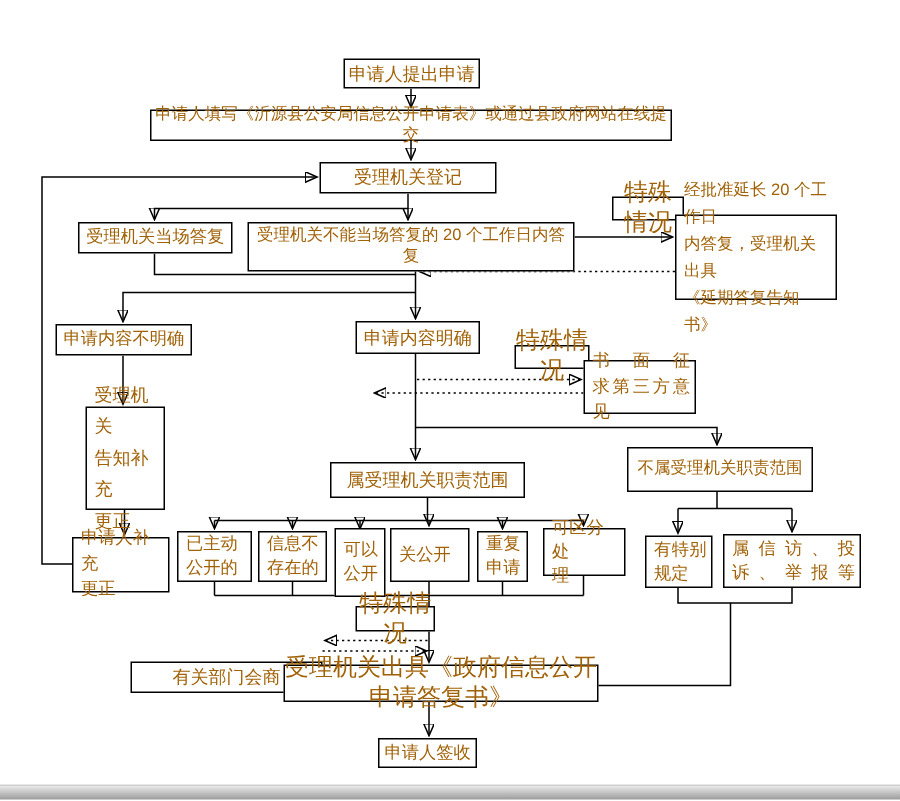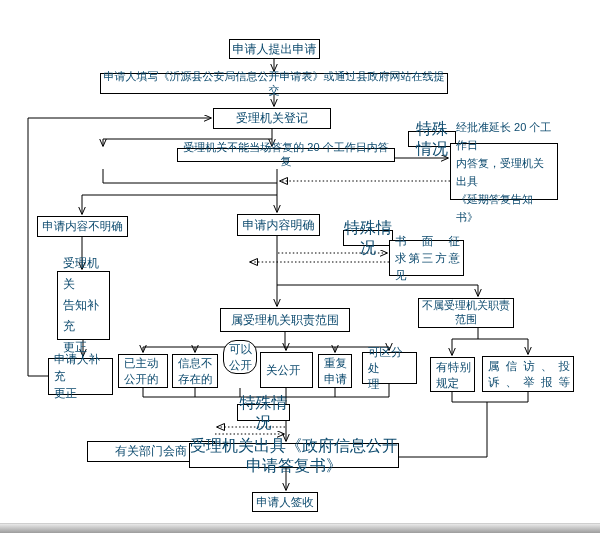--- a/index.html
+++ b/index.html
@@ -1,18 +1,18 @@
 <!DOCTYPE html>
 <html><head>
 <meta charset="utf-8">
 <style>
   html,body{margin:0;padding:0;background:#ffffff;}
   .stage{
     position:relative;width:600px;height:534px;background:#ffffff;overflow:hidden;
-    font-family:"Liberation Sans","DejaVu Sans",sans-serif;color:#0c4a6e;text-decoration:underline;
+    font-family:"Liberation Sans","DejaVu Sans",sans-serif;color:#a16207;text-decoration:underline;
   }
   svg.wires{position:absolute;left:0;top:0;width:600px;height:534px;}
   svg.wires path{stroke:#000;stroke-width:1;fill:none;}
   svg.wires path.dot{stroke-dasharray:1.5 2.2;}
   .node{
     position:absolute;box-sizing:border-box;border:1px solid #000;background:#fff;
     display:flex;flex-direction:column;align-items:center;justify-content:center;
     text-align:center;font-size:12px;line-height:1.25;z-index:2;
   }
   .node.tl{align-items:flex-start;text-align:left;padding-left:5px;padding-right:3px;}
@@ -89,22 +89,25 @@
   </div>
 
   <div class="node s11" style="left:100px;top:73px;width:348px;height:21px;">
     <span>申请人填写《沂源县公安局信息公开申请表》或通过县政府网站在线提交</span>
   </div>
 
   <div class="node" style="left:213px;top:108px;width:118px;height:21px;">
     <span>受理机关登记</span>
   </div>
 
-
-  <div class="node s11" style="left:165px;top:148px;width:218px;height:14px;margin-left:12px;">
+  <div class="node s115" style="left:52px;top:148px;width:103px;height:21px;">
+    <span>受理机关当场答复</span>
+  </div>
+
+  <div class="node s11" style="left:165px;top:148px;width:218px;height:33px;">
     <span>受理机关不能当场答复的 20 个工作日内答复</span>
   </div>
 
   <div class="node s105" style="left:392px;top:131px;width:48px;height:16px;">
     <span>特殊情况</span>
   </div>
 
   <div class="node tl s11 lh18" style="left:450px;top:143px;width:108px;height:57px;">
     <span class="ln">经批准延长 20 个工作日</span>
     <span class="ln">内答复，受理机关出具</span>
@@ -136,35 +139,35 @@
 
   <div class="node tl s115 lh17" style="left:48px;top:358px;width:65px;height:37px;">
     <span class="ln">申请人补充</span>
     <span class="ln">更正</span>
   </div>
 
   <div class="node" style="left:220px;top:308px;width:130px;height:24px;">
     <span>属受理机关职责范围</span>
   </div>
 
-  <div class="node s11" style="left:418px;top:298px;width:96px;height:30px;">
+  <div class="node s11" style="left:418px;top:298px;width:124px;height:30px;">
     <span>不属受理机关职责范围</span>
   </div>
 
   <div class="node tl s115 lh16" style="left:118px;top:354px;width:50px;height:34px;">
     <span class="ln">已主动</span>
     <span class="ln">公开的</span>
   </div>
 
   <div class="node tl s115 lh16" style="left:172px;top:354px;width:46px;height:34px;">
     <span class="ln">信息不</span>
     <span class="ln">存在的</span>
   </div>
 
-  <div class="node tl s115 lh16" style="left:223px;top:340px;width:34px;height:34px;border-radius:13px;">
+  <div class="node tl s115 lh16" style="left:223px;top:352px;width:34px;height:46px;">
     <span class="ln">可以</span>
     <span class="ln">公开</span>
   </div>
 
   <div class="node tl s115 lh16" style="left:260px;top:352px;width:53px;height:36px;">
     <span class="ln">关公开</span>
   </div>
 
   <div class="node tl s115 lh16" style="left:318px;top:354px;width:34px;height:34px;">
     <span class="ln">重复</span>

